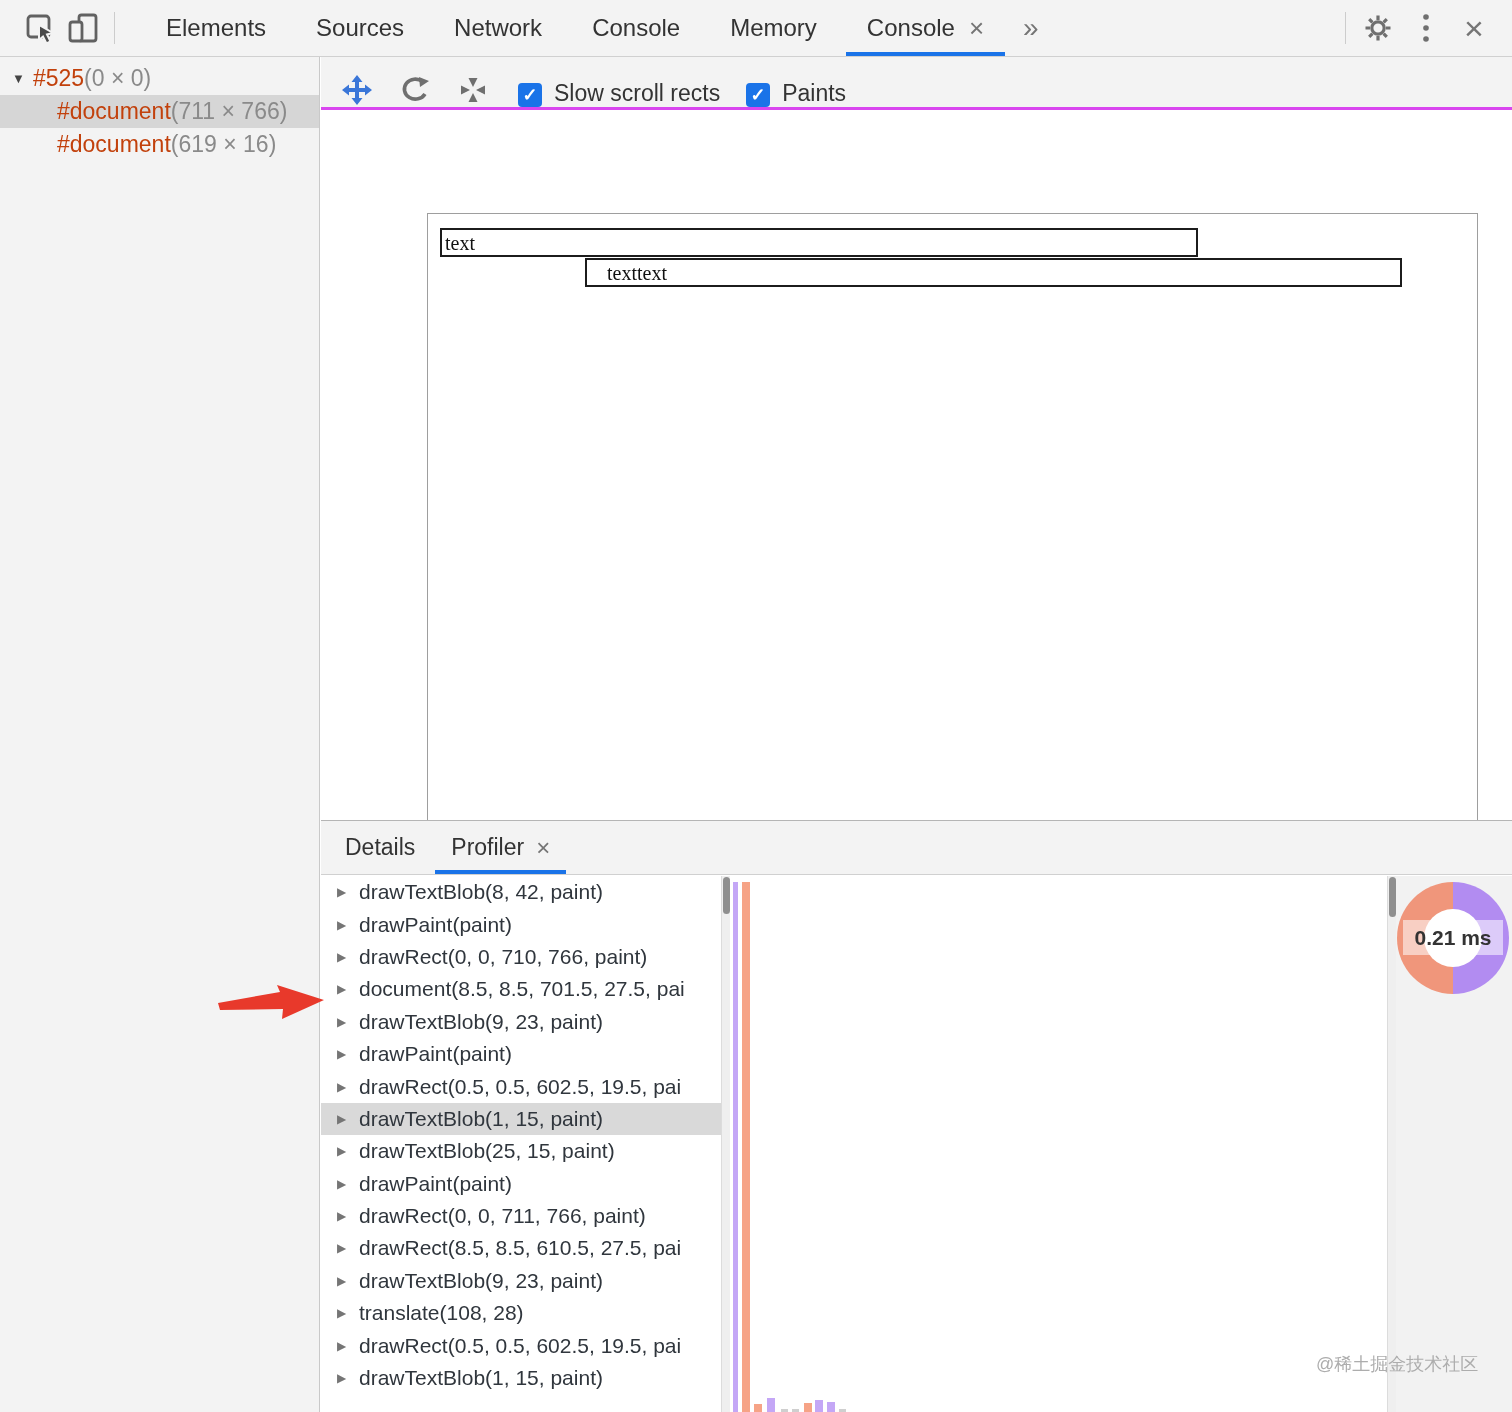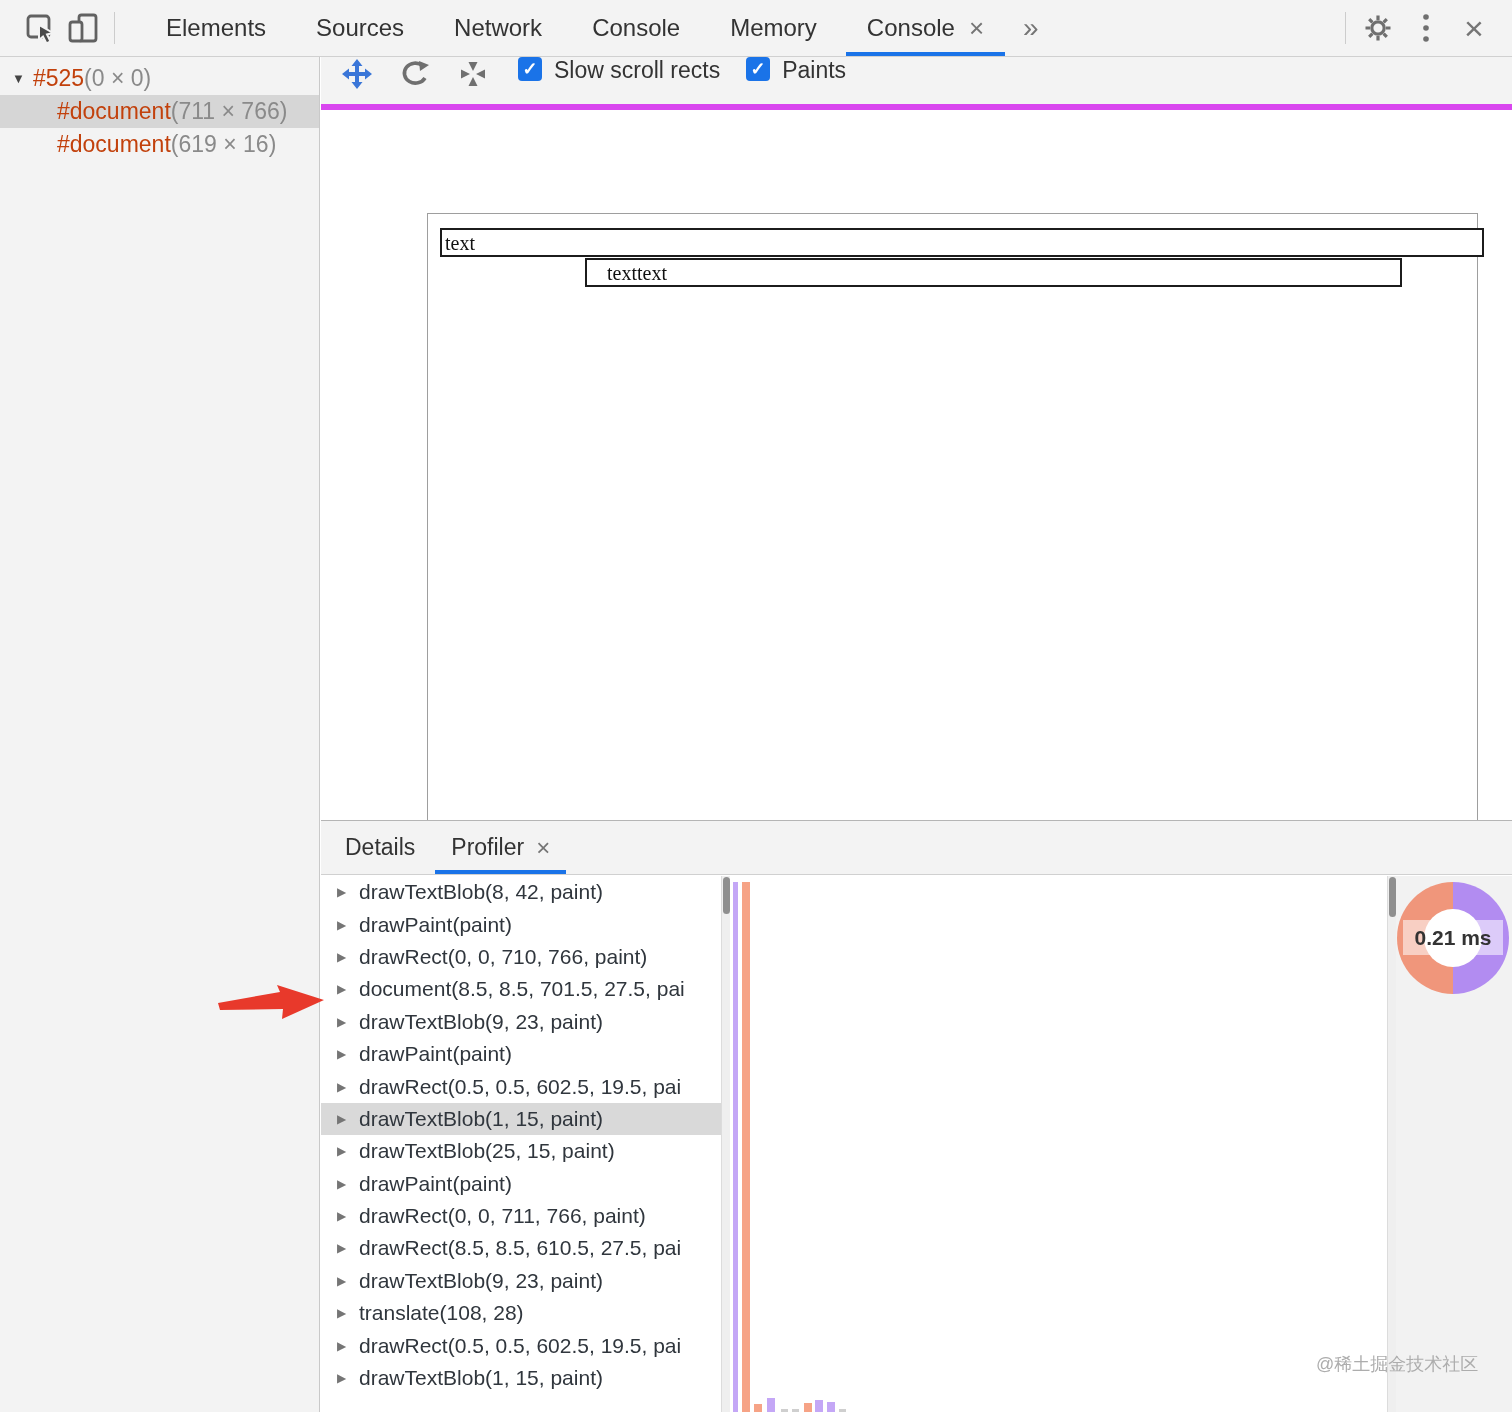--- a/index.html
+++ b/index.html
@@ -43,41 +43,41 @@
   .tree-row.selected { background:#d6d6d6; }
   .tree-caret { font-size:13px; color:#444; margin-right:8px; }
   .tree-label { color:#c2410c; }
   .tree-dims { color:#8a8a8a; }
 
   
   .content { position:absolute; top:57px; left:321px; width:1191px; height:1355px; }
 
   .layers-toolbar {
     position:absolute; top:0; left:0; right:0; height:53px;
-    background:#f3f3f3; border-bottom:6px solid #d946ef;
-    display:flex; align-items:flex-start;
+    background:#f3f3f3; border-bottom:3px solid #d946ef;
+    display:flex; align-items:flex-end;
   }
   .tool-icon { width:34px; height:34px; display:flex; align-items:center; justify-content:center; }
   .checkbox {
     width:24px; height:24px; background:#1a73e8; border-radius:4px;
     display:flex; align-items:center; justify-content:center;
     color:#fff; font-size:18px; font-weight:bold;
   }
   .checkbox::after { content:"✓"; }
   .chk-label { font-size:23px; color:#333; margin-left:12px; }
 
   
   .canvas-area { position:absolute; top:54px; left:0; right:0; height:709px; background:#fff; overflow:hidden; }
   .layer-outline { position:absolute; left:106px; top:102px; width:1051px; height:640px; border:1px solid #9e9e9e; background:#fff; }
   .paint-box {
     position:absolute; height:29px; border:2px solid #1c1c1c; background:#fff;
     font-family:"Liberation Serif", serif; font-size:20px; color:#111;
     padding-left:3px; line-height:26px; white-space:nowrap;
   }
-  .paint-box.box1 { left:119px; top:117px; width:1044px; }
+  .paint-box.box1 { left:119px; top:117px; width:758px; }
   .paint-box.box2 { left:264px; top:147px; width:817px;padding-left:20px; }
 
   
   .details-panel { position:absolute; top:763px; left:0; right:0; bottom:0; border-top:1px solid #b5b5b5; background:#fff; }
   .details-tabbar {
     height:54px; background:#f3f3f3; border-bottom:1px solid #d0d0d0;
     display:flex; align-items:stretch; padding-left:6px;
   }
   .dtab { position:relative; display:flex; align-items:center; padding:0 18px; font-size:23px; color:#333; }
   .dtab.active::after { content:""; position:absolute; left:2px; right:2px; bottom:0; height:4px; background:#1a73e8; }

